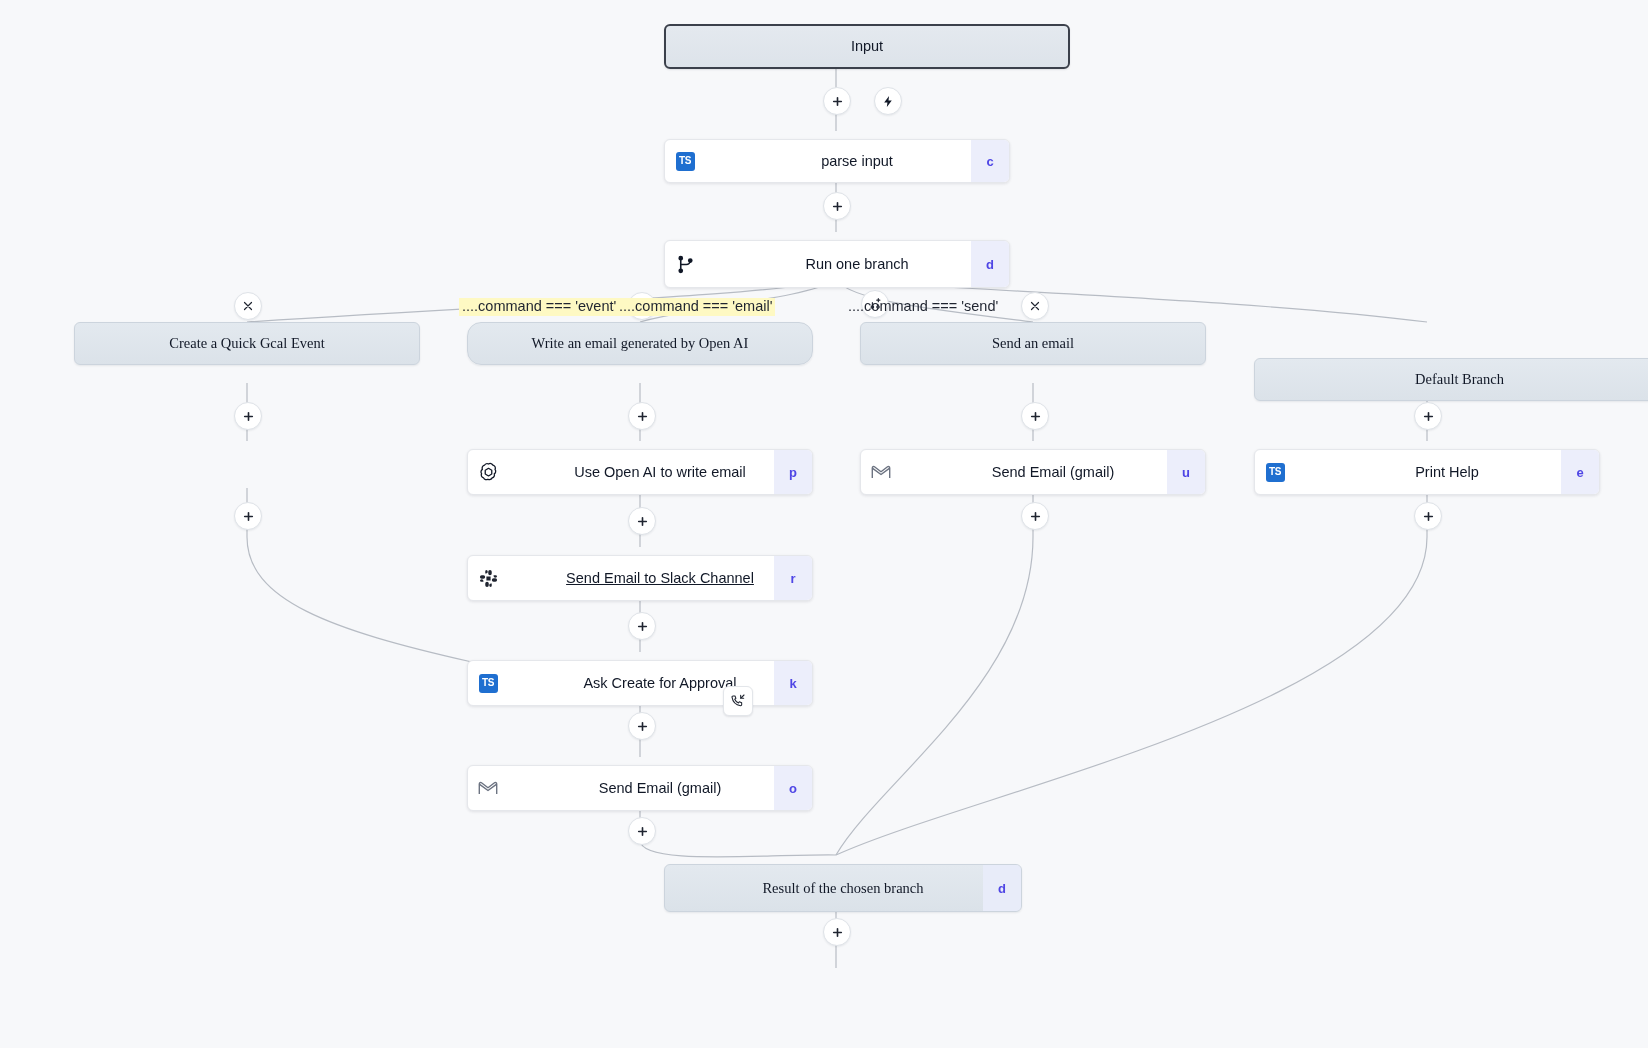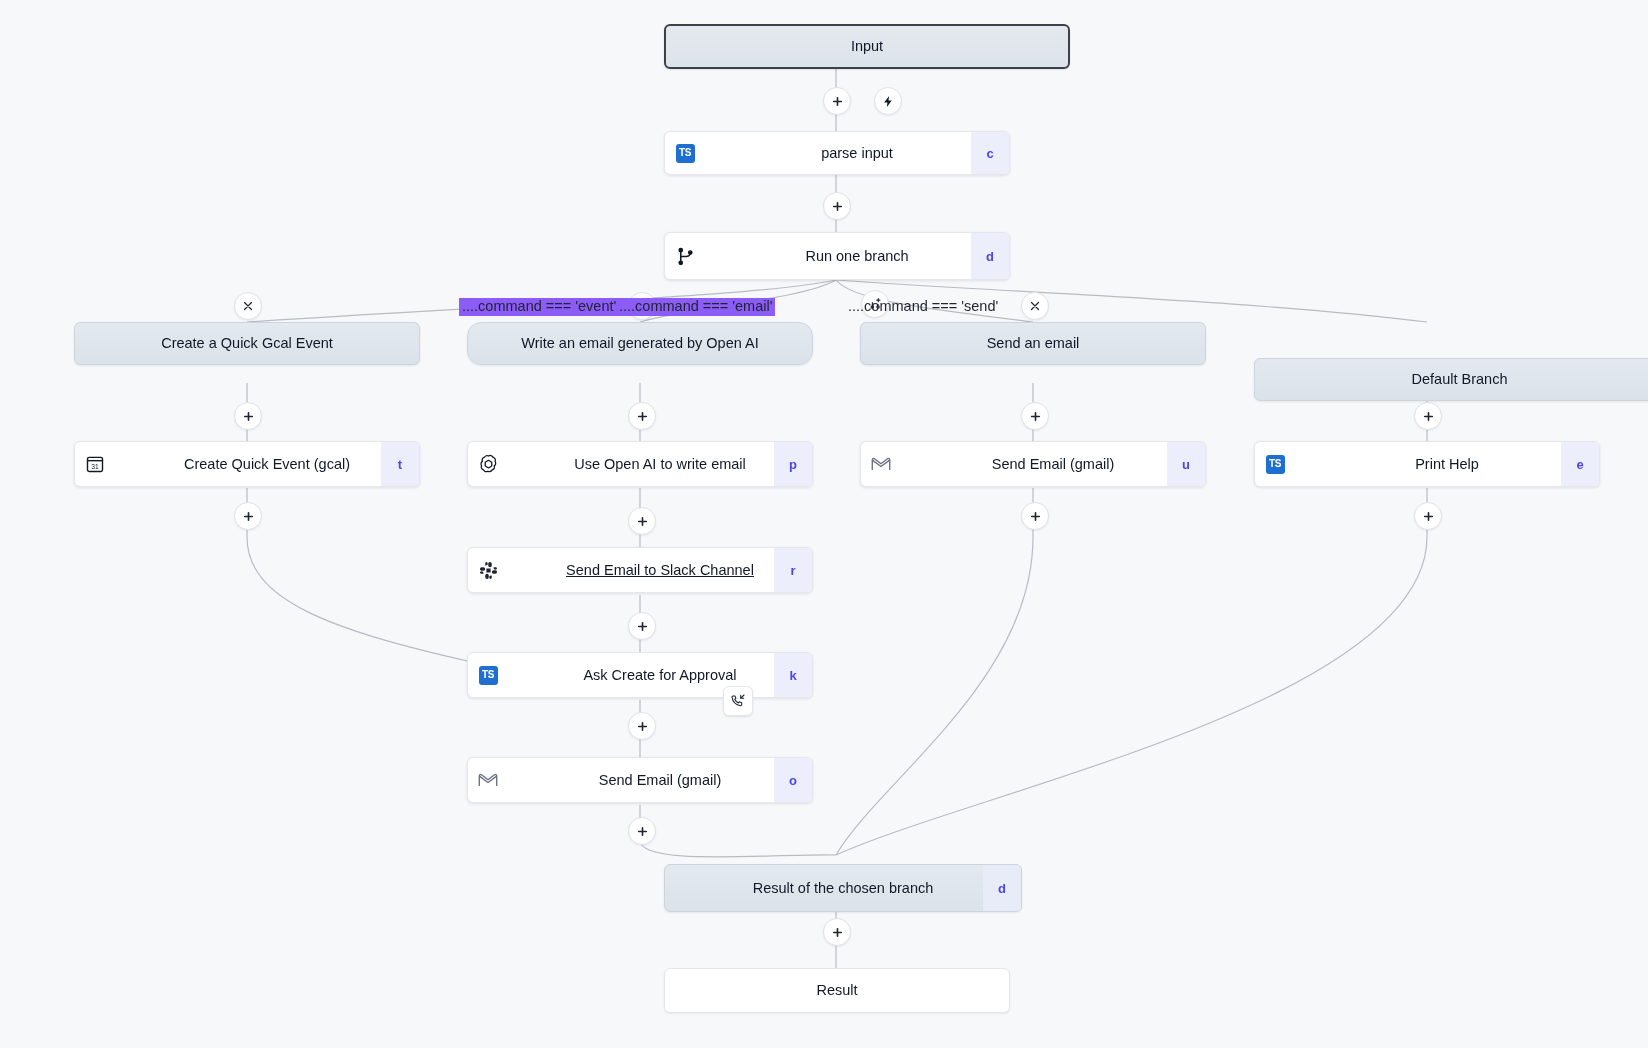--- a/index.html
+++ b/index.html
@@ -41,30 +41,31 @@
     border:1px solid #ccd4dd;
     box-shadow:0 1px 2px rgba(16,24,40,.08);
     justify-content:center;
   }
   
   .n-step{
     background:#ffffff;
     border:1px solid #e5e7eb;
     box-shadow:0 1px 3px rgba(16,24,40,.10);
     padding:0;
+    margin-top:8px;
   }
   .n-step .icon{
     width:40px;min-width:40px;height:100%;
     display:flex;align-items:center;justify-content:center;
   }
   .n-step .label{
     flex:1;display:flex;align-items:center;justify-content:center;
     text-align:center;padding:0 4px;
   }
-  .n-bar .label{display:flex;align-items:center;justify-content:center;width:100%;}
+  .n-bar .label{display:flex;align-items:center;justify-content:center;width:100%;font-family:Liberation Serif, serif;}
   .n-input .label,.n-result .label{display:flex;align-items:center;justify-content:center;width:100%;}
 
   
   .kbd{
     position:absolute;right:0;top:0;bottom:0;
     width:38px;
     display:flex;align-items:center;justify-content:center;
     background:#eceefb;
     color:#4f46e5;
     font-weight:bold;font-size:13px;
@@ -96,21 +97,21 @@
   }
   .addbranch{
     position:absolute;
     width:26px;height:26px;border-radius:50%;
     background:#ffffff;border:1px solid #dfe3e8;
     display:flex;align-items:center;justify-content:center;
     box-shadow:0 1px 2px rgba(16,24,40,.07);
   }
   .cond{
     position:absolute;
-    background:#8b5cf6;
+    background:#fef9c3;
     font-size:14.5px;
     color:#1f2430;
     white-space:nowrap;
     padding:1px 3px;
     line-height:1.1;
   }
   .suspend{
     position:absolute;
     width:28px;height:28px;
     background:#ffffff;border:1px solid #e3e6ea;border-radius:6px;
@@ -268,31 +269,20 @@
     <svg width="13" height="13" viewBox="0 0 24 24" fill="none" stroke="#1f2430" stroke-width="3" stroke-linecap="round">
         <path d="M12 5v14M5 12h14"></path>
       </svg>
   </div>
   <div class="plus" style="left:1414px;top:402px;">
     <svg width="13" height="13" viewBox="0 0 24 24" fill="none" stroke="#1f2430" stroke-width="3" stroke-linecap="round">
         <path d="M12 5v14M5 12h14"></path>
       </svg>
   </div>
 
-  <div class="node n-step" style="left:74px;top:441px;width:346px;height:46px;">
-    <span class="icon">
-      <svg width="20" height="20" viewBox="0 0 24 24" fill="none" stroke="#111827" stroke-width="1.7">
-        <rect x="3" y="4" width="18" height="17" rx="2"></rect>
-        <path d="M3 8h18" stroke-width="1.7"></path>
-        <text x="12" y="17.5" font-size="8" text-anchor="middle" fill="#111827" stroke="none" font-family="Liberation Sans, sans-serif">31</text>
-      </svg>
-    </span>
-    <span class="label">Create Quick Event (gcal)</span>
-    <span class="kbd">t</span>
-  </div>
 
   <div class="node n-step" style="left:467px;top:441px;width:346px;height:46px;">
     <span class="icon">
       <svg width="23" height="23" viewBox="0 0 24 24" fill="none" stroke="#111827" stroke-width="1.35" stroke-linejoin="round">
         <path d="M12 3.1a3.1 3.1 0 0 1 4.6 1.2 3.1 3.1 0 0 1 2.2 4.5 3.1 3.1 0 0 1-.8 4.6 3.1 3.1 0 0 1-2.2 4.2 3.1 3.1 0 0 1-4.4 1.4 3.1 3.1 0 0 1-4.5-1.3 3.1 3.1 0 0 1-2.1-4.5 3.1 3.1 0 0 1 .8-4.5 3.1 3.1 0 0 1 2.2-4.3A3.1 3.1 0 0 1 12 3.1z"></path>
         <path d="M12 7.6 15.4 9.6v4L12 15.6 8.6 13.6v-4z"></path>
       </svg>
     </span>
     <span class="label">Use Open AI to write email</span>
     <span class="kbd">p</span>
@@ -395,17 +385,14 @@
     <span class="label">Result of the chosen branch</span>
     <span class="kbd">d</span>
   </div>
 
   <div class="plus" style="left:823px;top:918px;">
     <svg width="13" height="13" viewBox="0 0 24 24" fill="none" stroke="#1f2430" stroke-width="3" stroke-linecap="round">
         <path d="M12 5v14M5 12h14"></path>
       </svg>
   </div>
 
-  <div class="node n-result" style="left:664px;top:968px;width:346px;height:45px;">
-    <span class="label">Result</span>
-  </div>
 
 </div>
 
 </body></html>

